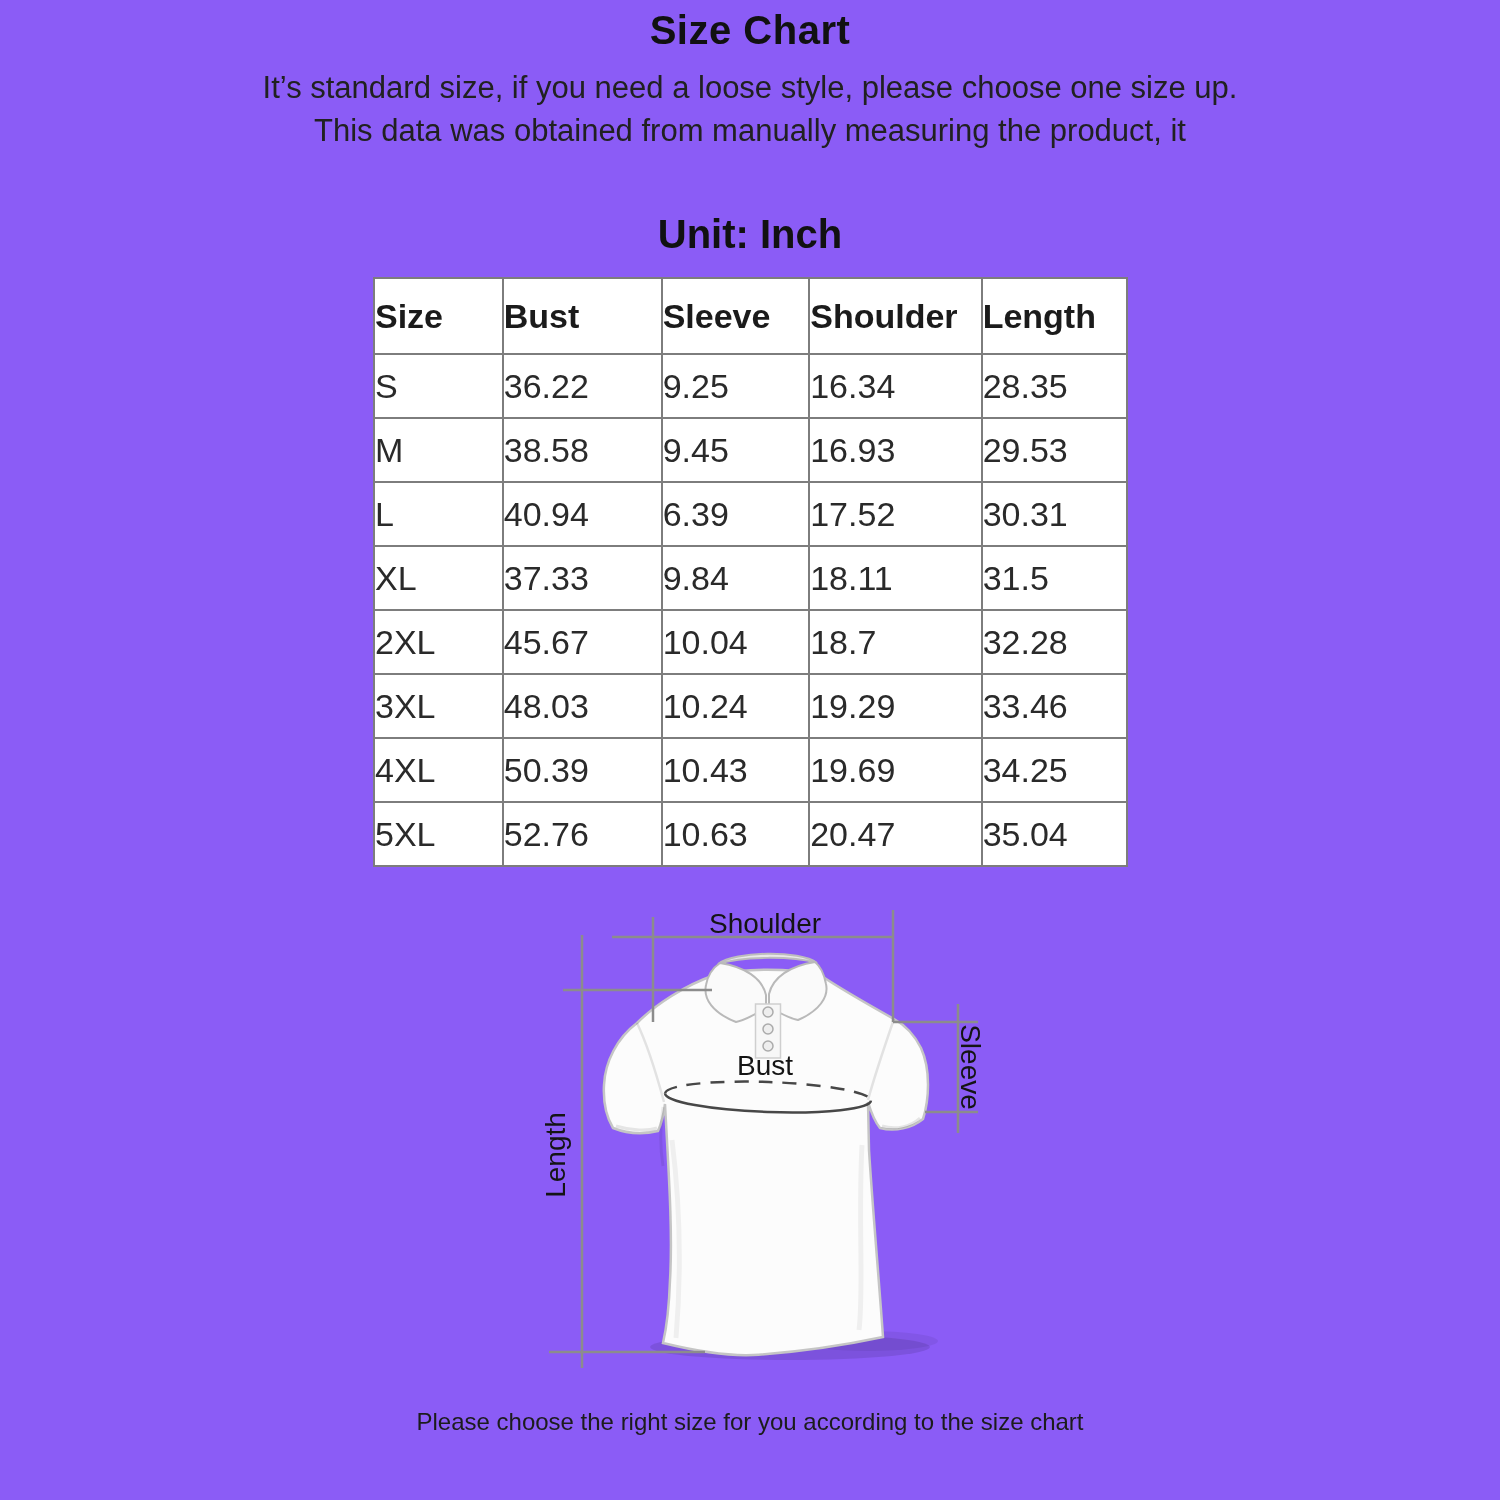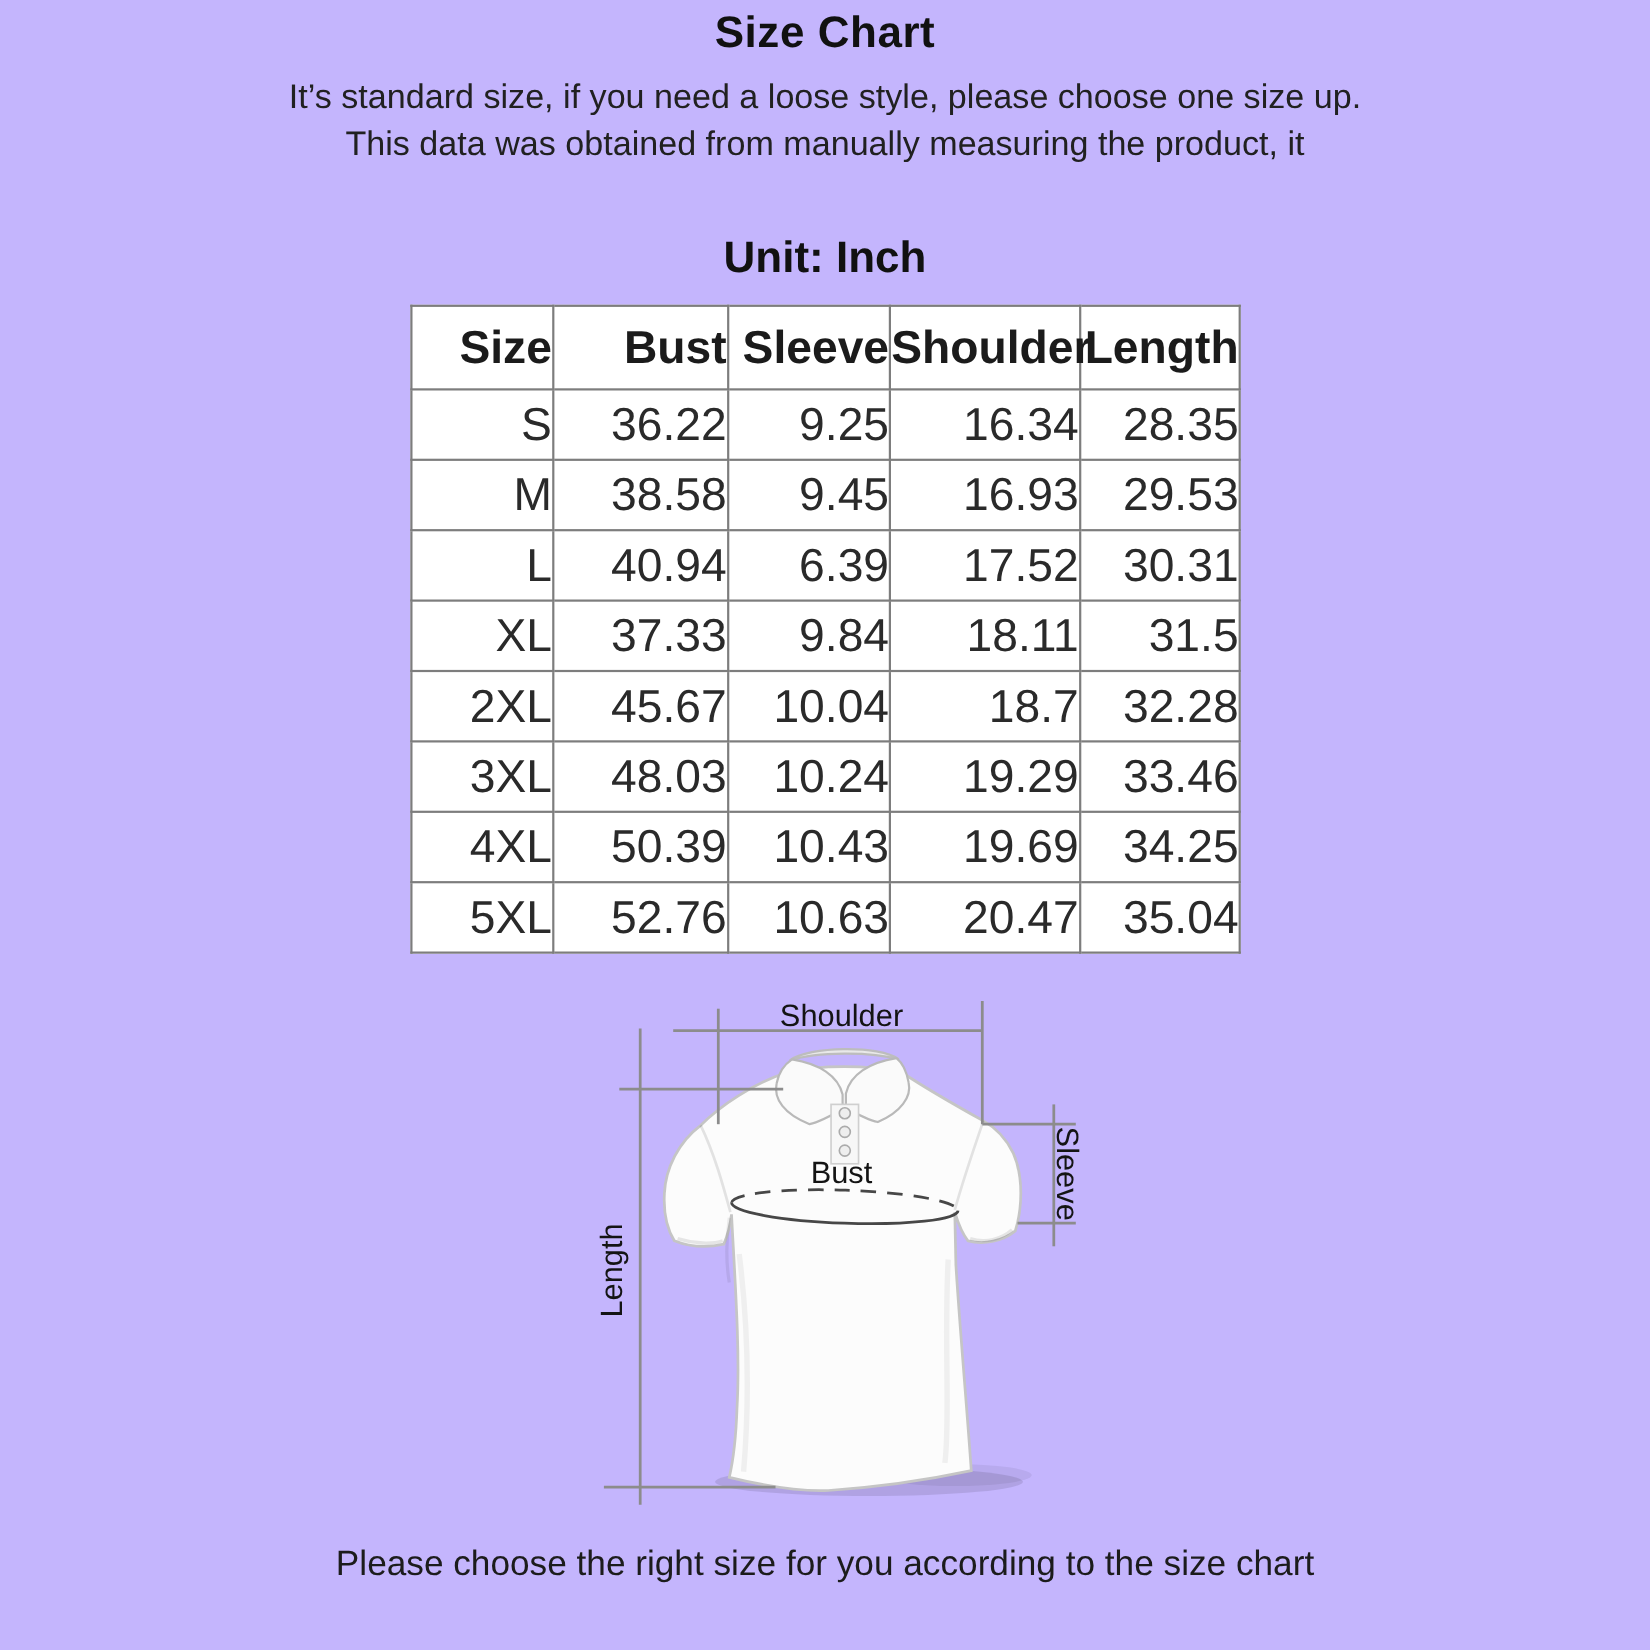--- a/index.html
+++ b/index.html
@@ -1,47 +1,47 @@
 <!DOCTYPE html>
 <html><head>
 <meta charset="utf-8">
 <style>
   html,body{margin:0;padding:0;background:#ffffff;}
   .page{
-    position:relative;width:1500px;height:1500px;background:#c4b5fd;
+    position:relative;width:1500px;height:1500px;background:#8b5cf6;
     font-family:"Liberation Sans", sans-serif;color:#1f1f1f;overflow:hidden;
   }
   .center-text{position:absolute;left:0;width:1500px;text-align:center;}
   .title{top:8px;font-size:40px;font-weight:700;color:#111;letter-spacing:0.5px;}
   .subtitle{top:66px;font-size:31px;line-height:43px;color:#212121;}
   .unit{top:212px;font-size:40px;font-weight:700;color:#111;text-align:center;}
   .size-table{
     position:absolute;top:277px;left:373px;width:755px;
     border-collapse:collapse;table-layout:fixed;background:#fff;
   }
   .size-table th,.size-table td{
-    border:2px solid #7d7d7d;text-align:right;vertical-align:middle;
-    font-size:42px;color:#2a2a2a;padding:0;
+    border:2px solid #7d7d7d;text-align:left;vertical-align:middle;
+    font-size:34px;color:#2a2a2a;padding:0;
   }
   .size-table th{height:74px;font-weight:700;color:#1b1b1b;}
   .size-table td{height:62px;font-weight:400;}
   .size-table col:nth-child(1){width:17.1%;}
   .size-table col:nth-child(2){width:21.1%;}
   .size-table col:nth-child(3){width:19.6%;}
   .size-table col:nth-child(4){width:22.9%;}
   .size-table col:nth-child(5){width:19.3%;}
   .diagram{position:absolute;top:900px;left:0;width:1500px;height:480px;}
   .diagram svg{position:absolute;left:0;top:0;width:1500px;height:480px;}
   .dlabel{
     position:absolute;font-size:28px;color:#141414;white-space:nowrap;
     transform:translate(-50%,-50%);
   }
   .dlabel.rot-up{transform:translate(-50%,-50%) rotate(-90deg);}
   .dlabel.rot-down{transform:translate(-50%,-50%) rotate(90deg);}
-  .footer{top:1398px;font-size:32px;line-height:47px;color:#1c1c1c;}
+  .footer{top:1398px;font-size:24px;line-height:47px;color:#1c1c1c;}
 </style>
 </head>
 <body>
 
 <div class="page">
 
   <div class="center-text title">Size Chart</div>
 
   <div class="center-text subtitle">
     <div>It’s standard size, if you need a loose style, please choose one size up.</div>

